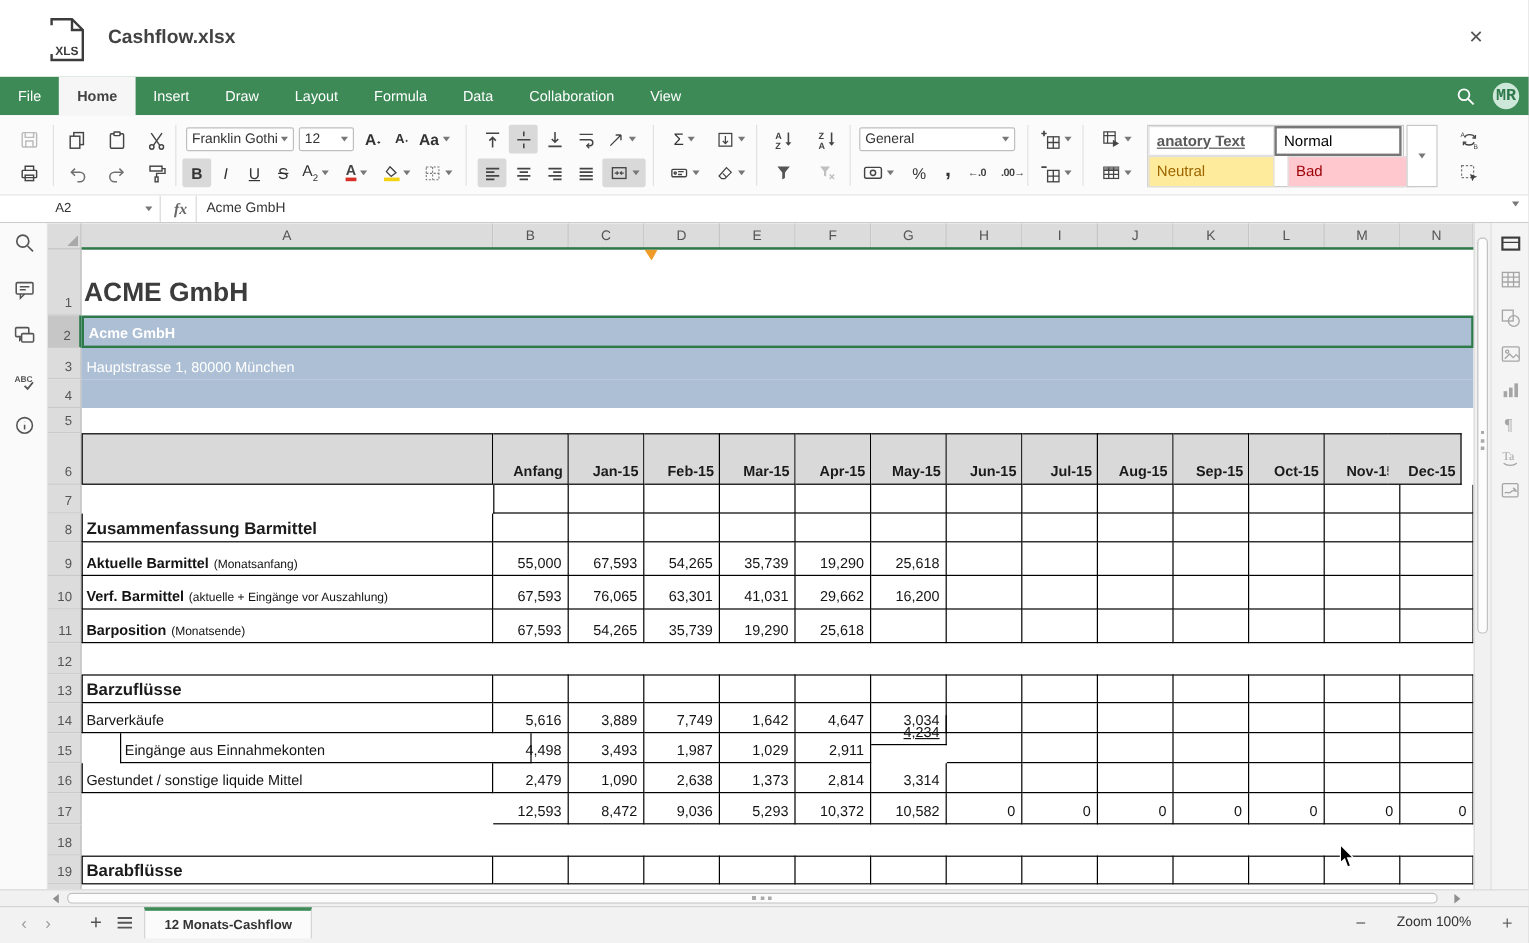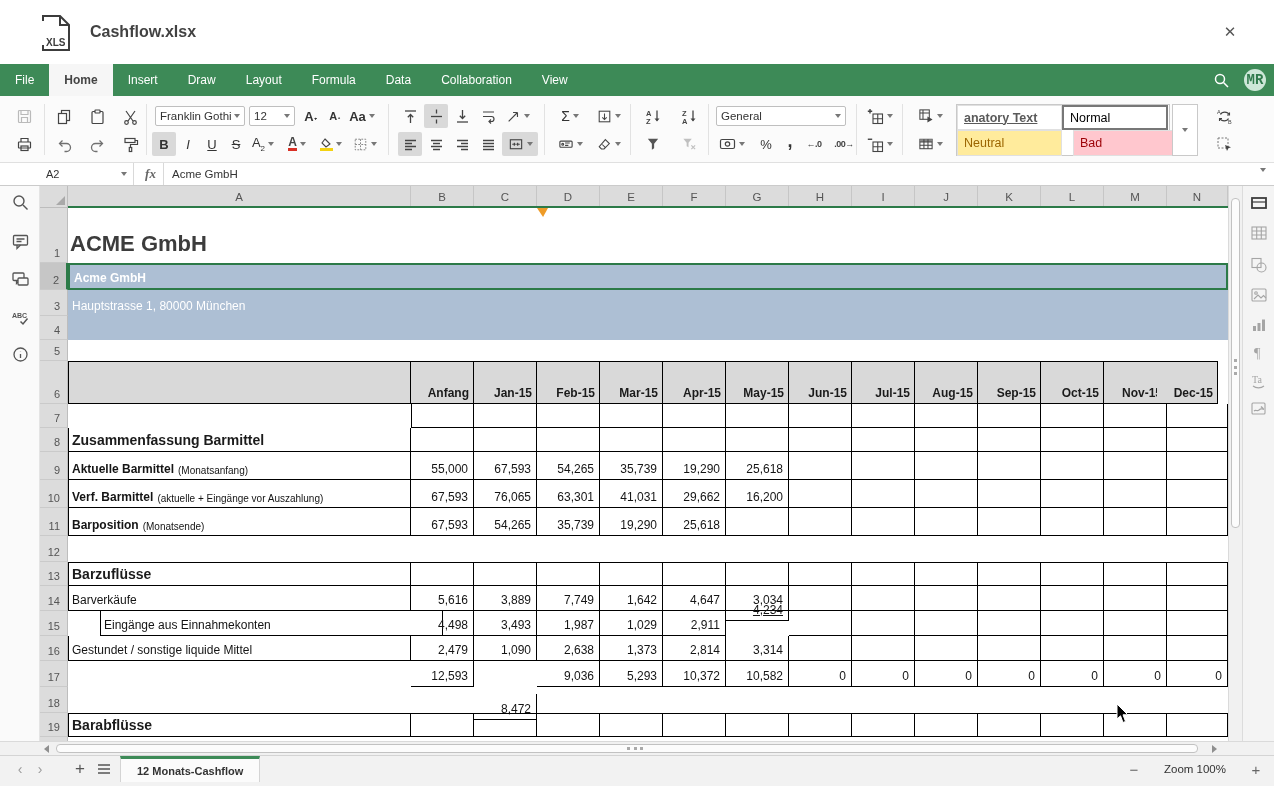--- a/index.html
+++ b/index.html
@@ -692,21 +692,21 @@
       <div class="cell bc num" style="left: 686px; top: 450px; width: 63px; height: 25px;">3,314</div>
       <div class="cell bc num" style="left: 749px; top: 450px; width: 63px; height: 25px;"></div>
       <div class="cell bc num" style="left: 812px; top: 450px; width: 63px; height: 25px;"></div>
       <div class="cell bc num" style="left: 875px; top: 450px; width: 63px; height: 25px;"></div>
       <div class="cell bc num" style="left: 938px; top: 450px; width: 63px; height: 25px;"></div>
       <div class="cell bc num" style="left: 1001px; top: 450px; width: 63px; height: 25px;"></div>
       <div class="cell bc num" style="left: 1064px; top: 450px; width: 63px; height: 25px;"></div>
       <div class="cell bc num" style="left: 1127px; top: 450px; width: 61px; height: 25px;"></div>
       <div class="gut" style="left: 0px; top: 475px; width: 28px; height: 26px;">17</div>
       <div class="cell bc num" style="left: 371px; top: 475px; width: 63px; height: 26px;">12,593</div>
-      <div class="cell bc num" style="left: 434px; top: 475px; width: 63px; height: 26px; margin-top: 33px;">8,472</div>
+      <div class="cell bc num" style="left: 434px; top: 475px; width: 63px; height: 26px;">8,472</div>
       <div class="cell bc num" style="left: 497px; top: 475px; width: 63px; height: 26px;">9,036</div>
       <div class="cell bc num" style="left: 560px; top: 475px; width: 63px; height: 26px;">5,293</div>
       <div class="cell bc num" style="left: 623px; top: 475px; width: 63px; height: 26px;">10,372</div>
       <div class="cell bc num" style="left: 686px; top: 475px; width: 63px; height: 26px;">10,582</div>
       <div class="cell bc num" style="left: 749px; top: 475px; width: 63px; height: 26px;">0</div>
       <div class="cell bc num" style="left: 812px; top: 475px; width: 63px; height: 26px;">0</div>
       <div class="cell bc num" style="left: 875px; top: 475px; width: 63px; height: 26px;">0</div>
       <div class="cell bc num" style="left: 938px; top: 475px; width: 63px; height: 26px;">0</div>
       <div class="cell bc num" style="left: 1001px; top: 475px; width: 63px; height: 26px;">0</div>
       <div class="cell bc num" style="left: 1064px; top: 475px; width: 63px; height: 26px;">0</div>

